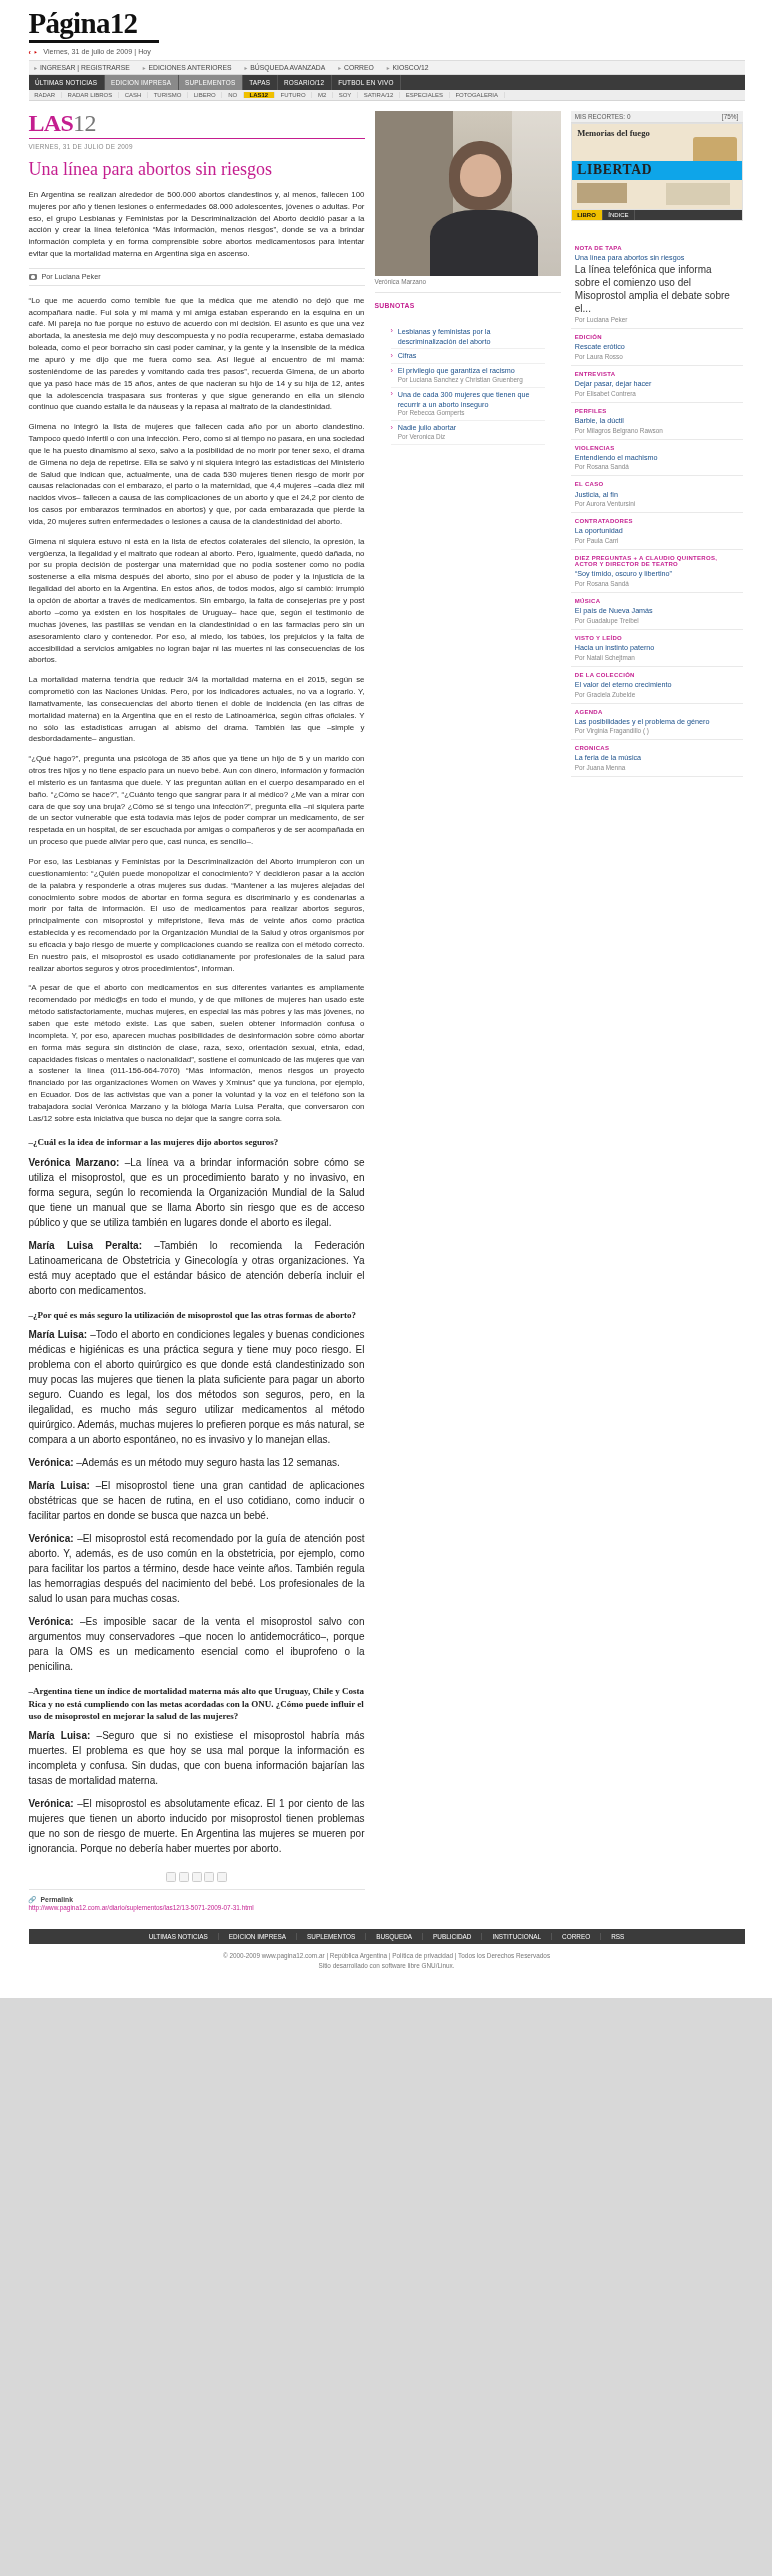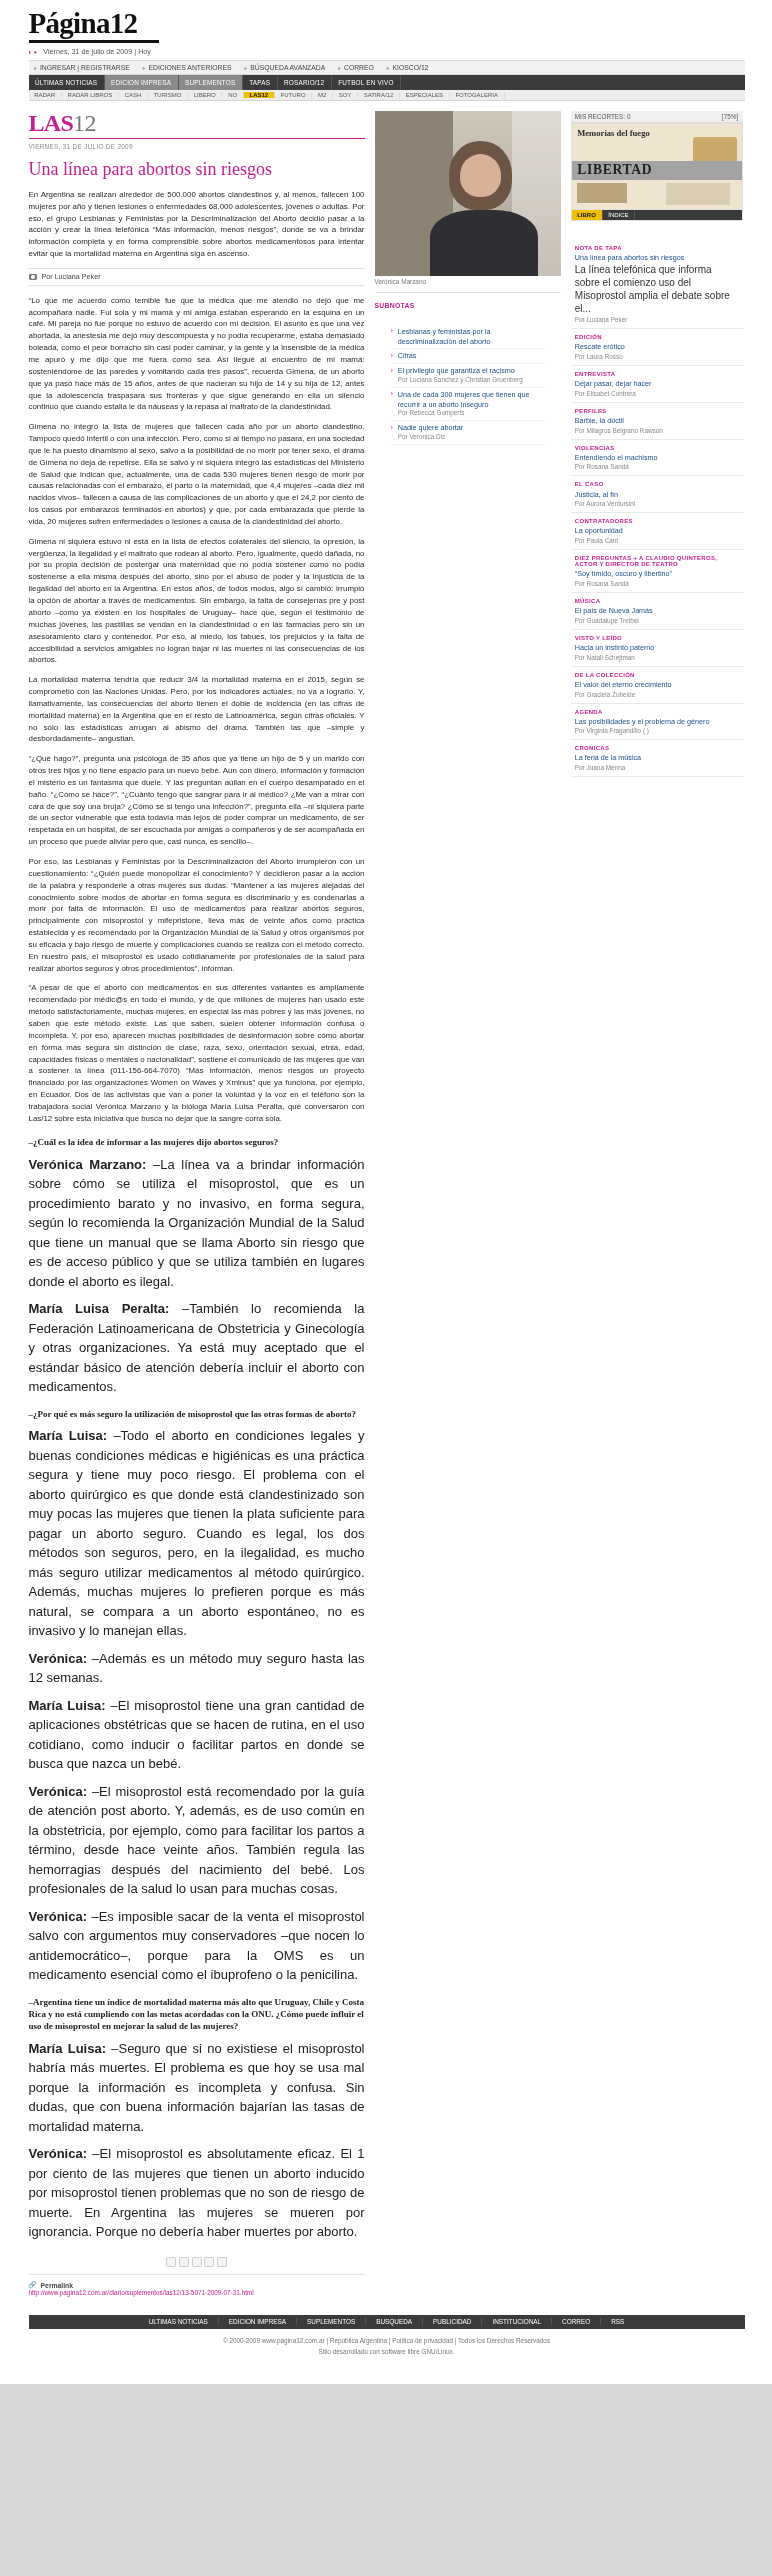--- a/index.html
+++ b/index.html
@@ -190,42 +190,42 @@
   .rc-cover {
     height:86px; background:#efe4cf; position:relative; overflow:hidden;
     border-bottom:0.7px solid #e0e0e0;
   }
   .rc-cover .ttl {
     position:absolute; left:5.7px; top:4.3px; right:5.7px;
     font-family:"Liberation Serif", serif; font-weight:bold;
     font-size:8.6px; color:#2d2d2d;
   }
   .rc-cover .band {
-    position:absolute; left:0; right:0; top:37px; height:18.6px; background:#a3a3a3;
+    position:absolute; left:0; right:0; top:37px; height:18.6px; background:#0ea5e9;
     font-family:"Liberation Serif", serif; font-weight:bold; font-size:13.6px; color:#222;
     display:flex; align-items:center; padding-left:5.7px; letter-spacing:0.7px;
   }
   .rc-cover .art1 { position:absolute; right:4.3px; top:13px; width:44px; height:29px; background:#caa96b; border-radius:2.9px; }
   .rc-cover .art2 { position:absolute; left:5.7px; bottom:5.7px; width:50px; height:20px; background:#b9a37c; }
   .rc-cover .art3 { position:absolute; right:11.4px; bottom:4.3px; width:64px; height:21.5px; background:#d8cdb3; }
   .rc-tabs { display:flex; background:#3a3a3a; color:#fff; font-size:6px; }
   .rc-tabs div { padding:2.1px 5.7px; border-right:0.7px solid #555; }
   .rc-tabs div.sel { background:#f0c000; color:#111; font-weight:bold; }
 
   .rsec { border-bottom:0.7px solid #e9e9e9; padding:5px 4.3px; }
   .rsec .k {
     font-size:6px; color:#c41e8f; font-weight:bold; letter-spacing:0.3px;
     margin-bottom:2.1px; text-transform:uppercase;
   }
   .rsec .t { font-size:7.2px; color:#1a4f8a; line-height:1.3; }
   .rsec .t2 { font-size:10px; color:#333; line-height:1.3; }
   .rsec .au { font-size:6.4px; color:#888; margin-top:1.4px; }
 
   
-  .qa { font-size:13px; line-height:1.5; text-align:justify; margin:0 0 7.9px 0; }
+  .qa { font-size:10px; line-height:1.5; text-align:justify; margin:0 0 7.9px 0; }
 
   
   .tools {
     display:flex; gap:2.9px; justify-content:center; margin:15.7px 0 7.2px 0;
   }
   .tools span {
     width:10px; height:10px; border:0.7px solid #ccc; background:#f4f4f4;
     display:inline-block; border-radius:1.4px;
   }
   .permalink {
@@ -438,21 +438,21 @@
         </li>
         <li>
           <span>El privilegio que garantiza el racismo</span>
           <span class="au">Por Luciana Sanchez y Christian Gruenberg</span>
         </li>
         <li>
           <span>Una de cada 300 mujeres que tienen que recurrir a un aborto inseguro</span>
           <span class="au">Por Rebecca Gomperts</span>
         </li>
         <li>
-          <span>Nadie quiere abortar</span>
+          <span>Nadie julio abortar</span>
           <span class="au">Por Veronica Diz</span>
         </li>
       </ul>
     </div>
 
     <div class="col-right">
       <div class="rc-head">
         <span>MIS RECORTES: 0</span>
         <span>[75%]</span>
       </div>

